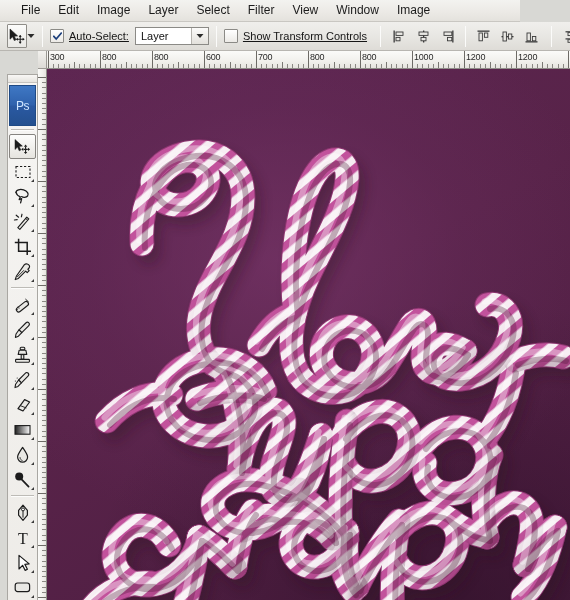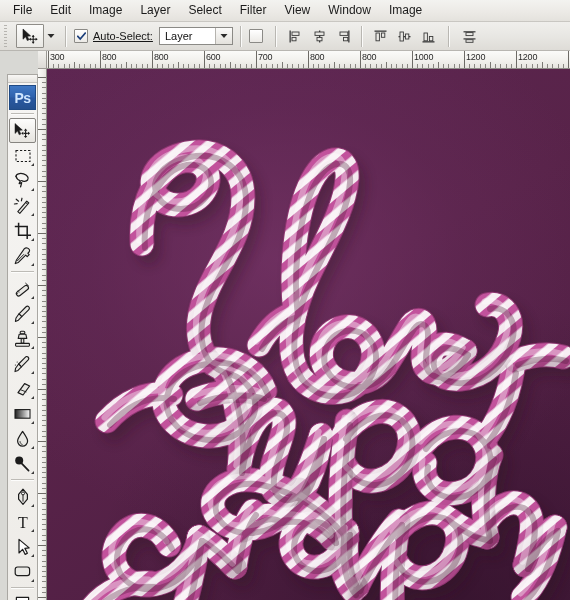--- a/index.html
+++ b/index.html
@@ -21,26 +21,26 @@
     width: 570px;
     height: 600px;
     overflow: hidden;
     background: #d8d8d4;
   }
 
   
   .menubar {
     position: absolute;
     left: 0; top: 0;
-    width: 570px; height: 22px;
+    width: 520px; height: 22px;
     background: linear-gradient(to bottom, #f3f3f0 0%, #eceae6 55%, #e4e2dd 100%);
     border-bottom: 1px solid #c9c7c2;
     display: flex;
     align-items: center;
-    padding-left: 4px;
+    padding-left: 12px;
     box-sizing: border-box;
   }
   .menu-item {
     padding: 2px 9px;
     font-size: 12px;
     color: #1b1b1b;
     cursor: default;
     white-space: nowrap;
     border-radius: 2px;
     line-height: 15px;
@@ -200,25 +200,25 @@
     box-sizing: border-box;
     overflow: hidden;
   }
   .toolbox-grip {
     height: 7px;
     background: linear-gradient(to bottom,#f8f7f5,#e6e4df);
     border-bottom: 1px solid #c6c4bf;
   }
   .ps-logo {
     margin: 2px auto 3px auto;
-    width: 27px; height: 25px;
+    width: 27px; height: 41px;
     background: linear-gradient(to bottom,#3f78c4 0%,#2f62ad 48%,#2a59a2 52%,#24508f 100%);
     color: #cfe6ff;
-    font-size: 14px;
-    font-weight: bold;
+    font-size: 12px;
+    font-weight: normal;
     display: flex;
     align-items: center;
     justify-content: center;
     letter-spacing: -0.5px;
     border: 1px solid #1f4a85;
     box-sizing: border-box;
   }
   .tool-sep {
     height: 1px;
     background: #bdbbb6;
@@ -325,20 +325,21 @@
           <path d="M0.5 1 L7.5 1 L4 5 Z" fill="#2b2b2b"></path>
         </svg>
       </span>
     </div>
 
     <div class="vsep"></div>
 
     <div class="chk">
       
     </div>
+    <span class="ob-label">Show Transform Controls</span>
 
     <div class="vsep"></div>
 
     <div class="align-group">
       <div class="align-btn">
         <svg width="15" height="15" viewBox="0 0 15 15">
           <rect x="1.5" y="1.5" width="1.3" height="12" fill="#3a3a3a"></rect>
           <rect x="4" y="3" width="7" height="3.4" fill="#e9e8e4" stroke="#3a3a3a" stroke-width="0.9"></rect>
           <rect x="4" y="8.4" width="4" height="3.4" fill="#e9e8e4" stroke="#3a3a3a" stroke-width="0.9"></rect>
         </svg>

